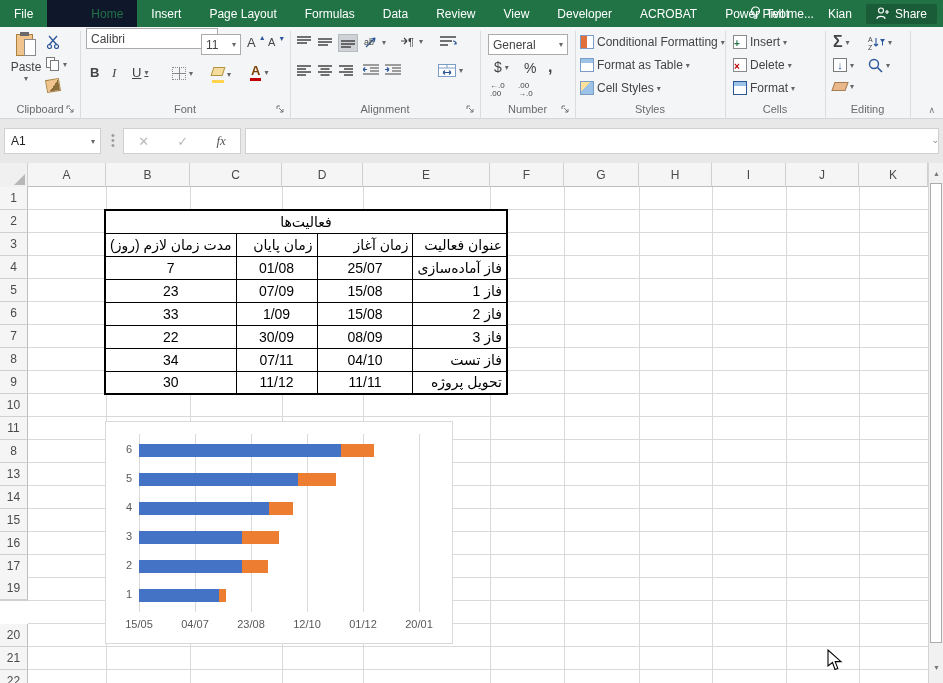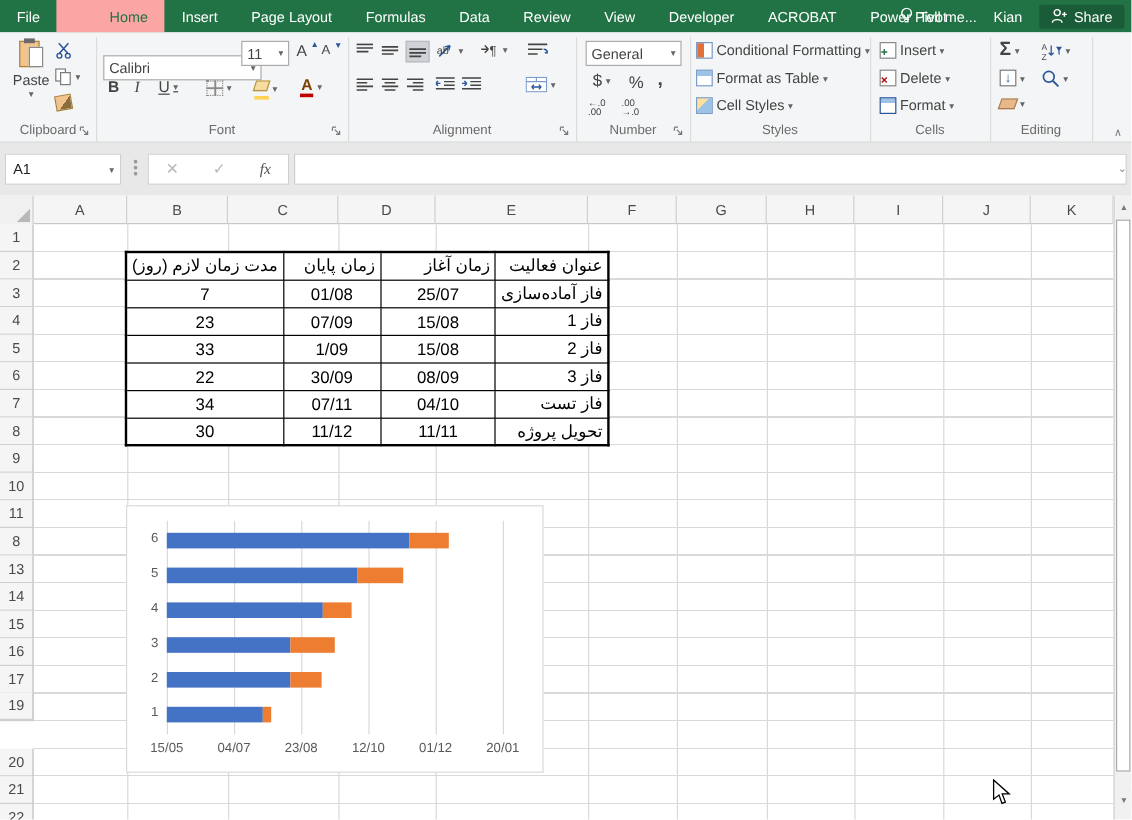--- a/index.html
+++ b/index.html
@@ -3,21 +3,21 @@
 <meta charset="utf-8">
 <style>
   * { margin:0; padding:0; box-sizing:border-box; }
   html,body { width:943px; height:683px; }
   body { font-family:"Liberation Sans","DejaVu Sans",sans-serif; background:#fff; overflow:hidden; }
   #app { position:relative; width:943px; height:683px; background:#fff; overflow:hidden; }
 
   
   #tabbar { position:absolute; left:0; top:0; width:943px; height:27px; background:#217346; display:flex; align-items:stretch; }
   .tab { color:#fff; font-size:12px; padding:0 14px; display:flex; align-items:center; cursor:default; }
-  .tab.active { background:#fca5a5; color:#217346;padding-left:44px; }
+  .tab.active { background:#0f172a; color:#217346;padding-left:44px; }
   #tabbar-right { position:absolute; right:6px; top:0; height:27px; display:flex; align-items:center; color:#fff; font-size:12px; gap:14px; }
   .tellme { display:flex; align-items:center; gap:5px; }
   .share-pill { display:flex; align-items:center; gap:5px; background:#1a5c38; padding:3px 10px; border-radius:2px; }
 
   
   #ribbon { position:absolute; left:0; top:27px; width:943px; height:92px; background:#f4f5f6; border-bottom:1px solid #d5d5d5; font-size:12px; color:#444; }
   .gsep { position:absolute; top:4px; height:94px; width:1px; background:#dcdcdc; }
   .glabel { position:absolute; top:76px; height:16px; font-size:11px; color:#6a6a6a; text-align:center; }
   .launcher { position:absolute; top:78px; width:10px; height:10px; }
   .rbtn { position:absolute; display:flex; align-items:center; gap:3px; color:#444; }
@@ -148,21 +148,21 @@
       <span style="position:relative; width:14px; height:15px; display:inline-block;">
         <span style="position:absolute; left:0; top:0; width:9px; height:11px; background:#fff; border:1px solid #7a7a7a;"></span>
         <span style="position:absolute; left:4px; top:3px; width:9px; height:11px; background:#fff; border:1px solid #7a7a7a;"></span>
       </span>
       <span class="dd">▾</span>
     </div>
     <div class="rbtn" style="left:46px; top:52px">
       <span style="width:14px; height:13px; display:inline-block; background:linear-gradient(135deg,#f2c48d 55%, #8a6d3b 55%); transform:rotate(-10deg); border:1px solid #a9823f;"></span>
     </div>
 
-    <div class="combo" style="left:86px; top:19px; width:132px; height:21px">
+    <div class="combo" style="left:86px; top:1px; width:132px; height:21px">
       <span>Calibri</span>
         <span class="dd">▾</span>
     </div>
     <div class="combo" style="left:201px; top:7px; width:40px; height:21px">
       <span>11</span>
         <span class="dd">▾</span>
     </div>
     <div class="rbtn" style="left:247px; top:8px; font-size:13px">A<span style="font-size:7px; color:#2b579a; position:relative; top:-5px">▲</span></div>
     <div class="rbtn" style="left:268px; top:9px; font-size:11px">A<span style="font-size:7px; color:#2b579a; position:relative; top:-4px">▼</span></div>
     <div class="rbtn" style="left:90px; top:38px; font-weight:bold; font-size:13px">
@@ -432,20 +432,23 @@
       <div class="rowhead" style="top: 391px;">18</div>
       <div class="rowhead" style="top: 390px;">19</div>
       <div class="rowhead" style="top: 437px;">20</div>
       <div class="rowhead" style="top: 460px;">21</div>
       <div class="rowhead" style="top: 483px;">22</div>
     </div>
 
   <div id="acttable">
     <table>
         <tbody id="acttbody">
+          <tr>
+            <td class="ttl" colspan="4" style="width: 384px;">فعالیت‌ها</td>
+          </tr>
           <tr class="hdr">
             <td style="width: 84px;">عنوان فعالیت</td>
             <td style="width: 92px; padding-left: 36px;">زمان آغاز</td>
             <td style="width: 81px;">زمان پایان</td>
             <td style="width: 127px;">مدت زمان لازم (روز)</td>
           </tr>
           <tr>
             <td class="n">فاز آماده‌سازی</td>
             <td class="c">25/07</td>
             <td class="c">01/08</td>

